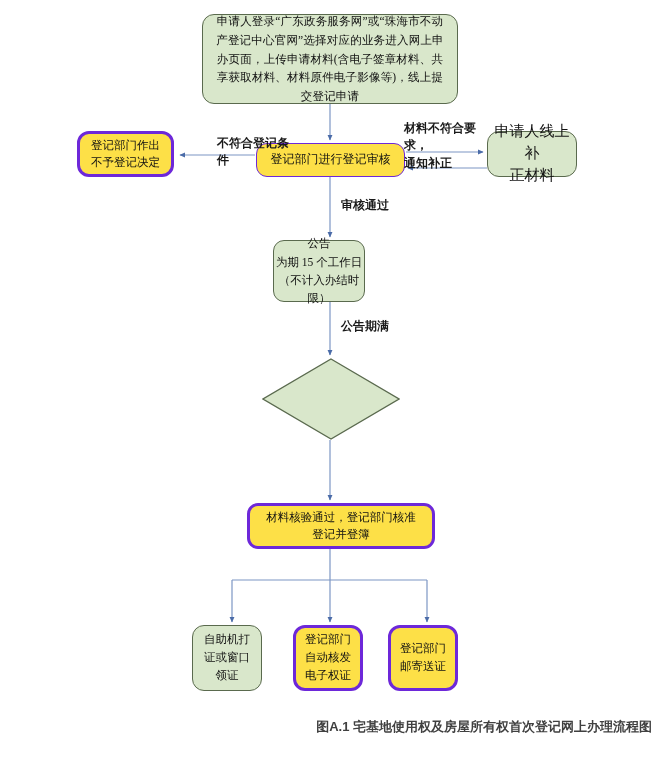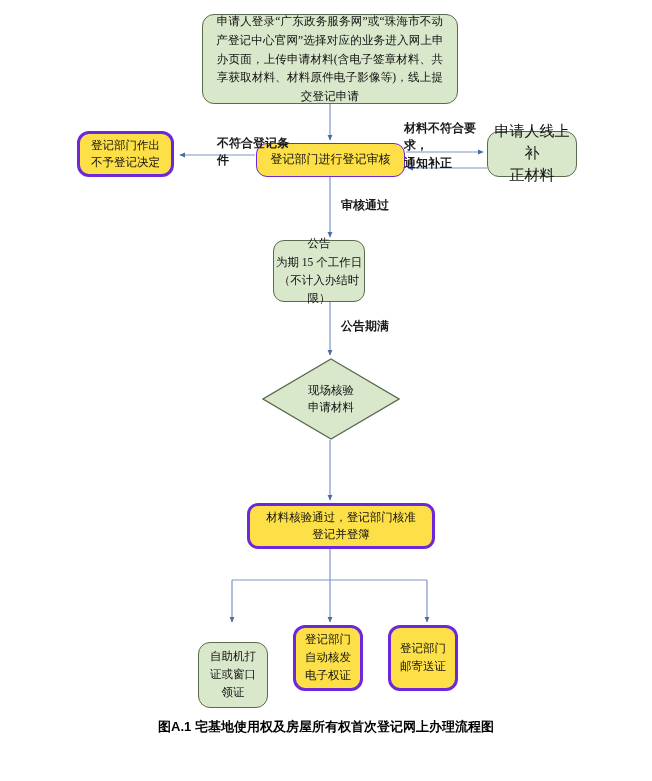--- a/index.html
+++ b/index.html
@@ -106,21 +106,21 @@
     width: 188px; height: 46px;
     font-size: 11.5px;
   }
   
   #node-self, #node-auto, #node-mail {
     width: 70px; height: 66px;
     font-size: 11.5px;
     line-height: 1.55;
     top: 625px;
   }
-  #node-self { left: 198px; margin-top: 17px; }
+  #node-self { left: 192px; }
   #node-auto { left: 293px; }
   #node-mail { left: 388px; }
 
   .edge-label {
     position: absolute;
     font-size: 12px;
     color: #1a1a1a;
     white-space: pre-line;
     line-height: 1.45;
     text-align: left;
@@ -129,25 +129,25 @@
   }
   #lbl-notqualified { left: 178px; top: 135px; width: 82px; margin-left: 39px; }
   #lbl-notmeet { left: 404px; top: 120px; width: 82px; }
   #lbl-passed { left: 341px; top: 197px; width: 58px; }
   #lbl-expired { left: 341px; top: 318px; width: 58px; }
 
   #caption {
     position: absolute;
     left: 0; top: 718px;
     width: 652px;
-    text-align: center;
+    text-align: right;
     font-size: 13px;
     font-family: "Liberation Sans", "DejaVu Sans", sans-serif;
     font-weight: bold;
-    color: #000000;
+    color: #404040;
   }
 </style>
 </head>
 <body>
 
 <svg id="flow" viewBox="0 0 652 781">
   <defs>
     <marker id="arrow" markerWidth="7" markerHeight="7" refX="5.4" refY="3" orient="auto" markerUnits="userSpaceOnUse">
       <path d="M0,0.4 L6,3 L0,5.6 z" fill="#4a6ba8"></path>
     </marker>
@@ -197,22 +197,20 @@
 <div class="node green rect" id="node-notice">
   <span class="txt">公告
 为期 15 个工作日
 （不计入办结时限）</span>
 </div>
 
 <div class="node" id="node-verify">
   <svg class="diamond-shape" viewBox="0 0 138 82" preserveAspectRatio="none">
     <polygon points="69,1 137,41 69,81 1,41" fill="#d9e7cb" stroke="#5a6a4e" stroke-width="1.3"></polygon>
   </svg>
-  <span class="txt">现场核验
-申请材料</span>
 </div>
 
 <div class="node blue rect" id="node-approve">
   <span class="txt">材料核验通过，登记部门核准
 登记并登簿</span>
 </div>
 
 <div class="node green rounded" id="node-self">
   <span class="txt">自助机打
 证或窗口

